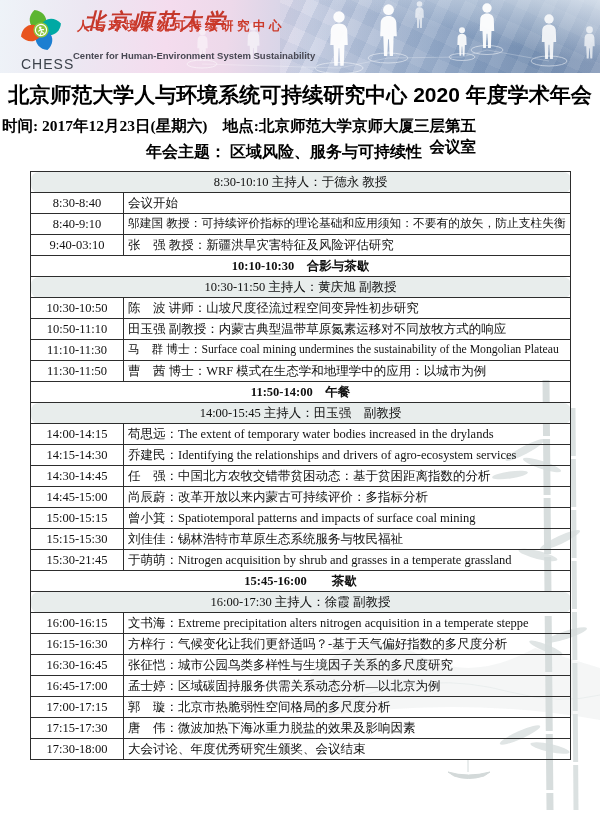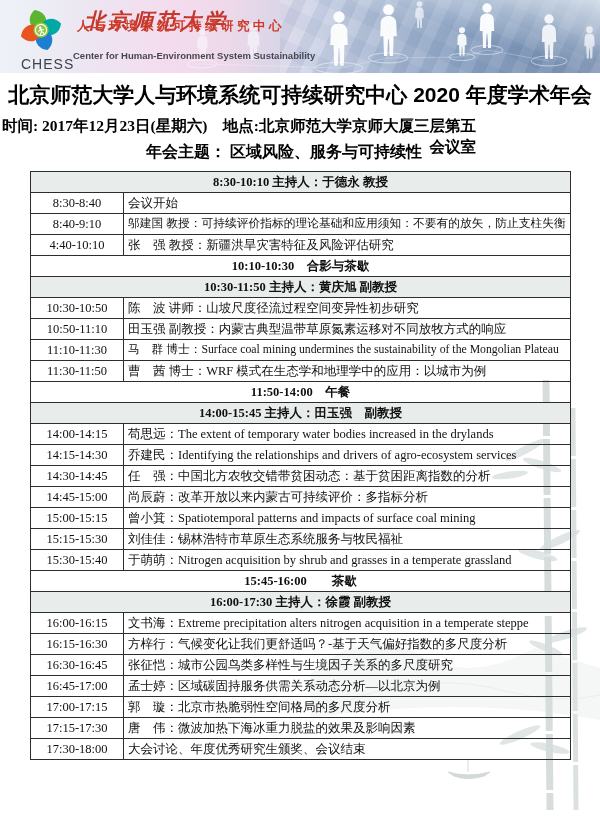--- a/index.html
+++ b/index.html
@@ -36,21 +36,21 @@
   
   table.schedule{position:absolute;top:171px;left:30px;width:541px;z-index:1;
     border-collapse:collapse;table-layout:fixed;background:transparent;
     border:1.5px solid #2d2d2d;}
   table.schedule col.c-time{width:93px;}
   table.schedule td{border:1px solid #2d2d2d;color:#101010;font-size:12.5px;
     line-height:16px;padding:2px 4px;white-space:nowrap;overflow:hidden;}
   td.time{text-align:center;padding:2px 1px;}
   td.content{padding:2px 7px;}
   tr.session td{background:var(--session-row-bg,#e8edec);text-align:center;
-    font-weight:bold;font-size:12.5px;}
+    font-weight:normal;font-size:12.5px;border-radius:8px;}
   tr.break td{background:transparent;text-align:center;font-weight:bold;font-size:12.5px;margin-top:41px;}
 </style>
 </head>
 <body>
 
 <div class="page">
 
   <svg class="watermark" width="290" height="430" viewBox="0 0 290 430">
     <path d="M0 295 Q55 242 115 278 Q165 302 225 268 L290 288 L290 340 Q150 315 0 338 Z" fill="#ccd6d6" opacity=".38"></path>
     <path d="M40 320 Q120 290 200 312 Q250 325 290 315" stroke="#bcc8c8" fill="none" opacity=".4"></path>
@@ -138,21 +138,21 @@
         </tr>
         <tr>
           <td class="time">8:30-8:40</td>
           <td class="content">会议开始</td>
         </tr>
         <tr>
           <td class="time">8:40-9:10</td>
           <td class="content" style="font-size: 11.75px;">邬建国 教授：可持续评价指标的理论基础和应用须知：不要有的放矢，防止支柱失衡</td>
         </tr>
         <tr>
-          <td class="time">4:40-10:10</td>
+          <td class="time">9:40-03:10</td>
           <td class="content">张　强 教授：新疆洪旱灾害特征及风险评估研究</td>
         </tr>
         <tr class="break">
           <td colspan="2">10:10-10:30　合影与茶歇</td>
         </tr>
         <tr class="session">
           <td colspan="2">10:30-11:50 主持人：黄庆旭 副教授</td>
         </tr>
         <tr>
           <td class="time">10:30-10:50</td>
@@ -194,21 +194,21 @@
         </tr>
         <tr>
           <td class="time">15:00-15:15</td>
           <td class="content">曾小箕：Spatiotemporal patterns and impacts of surface coal mining</td>
         </tr>
         <tr>
           <td class="time">15:15-15:30</td>
           <td class="content">刘佳佳：锡林浩特市草原生态系统服务与牧民福祉</td>
         </tr>
         <tr>
-          <td class="time">15:30-15:40</td>
+          <td class="time">15:30-21:45</td>
           <td class="content">于萌萌：Nitrogen acquisition by shrub and grasses in a temperate grassland</td>
         </tr>
         <tr class="break">
           <td colspan="2">15:45-16:00　　茶歇</td>
         </tr>
         <tr class="session">
           <td colspan="2">16:00-17:30 主持人：徐霞 副教授</td>
         </tr>
         <tr>
           <td class="time">16:00-16:15</td>

